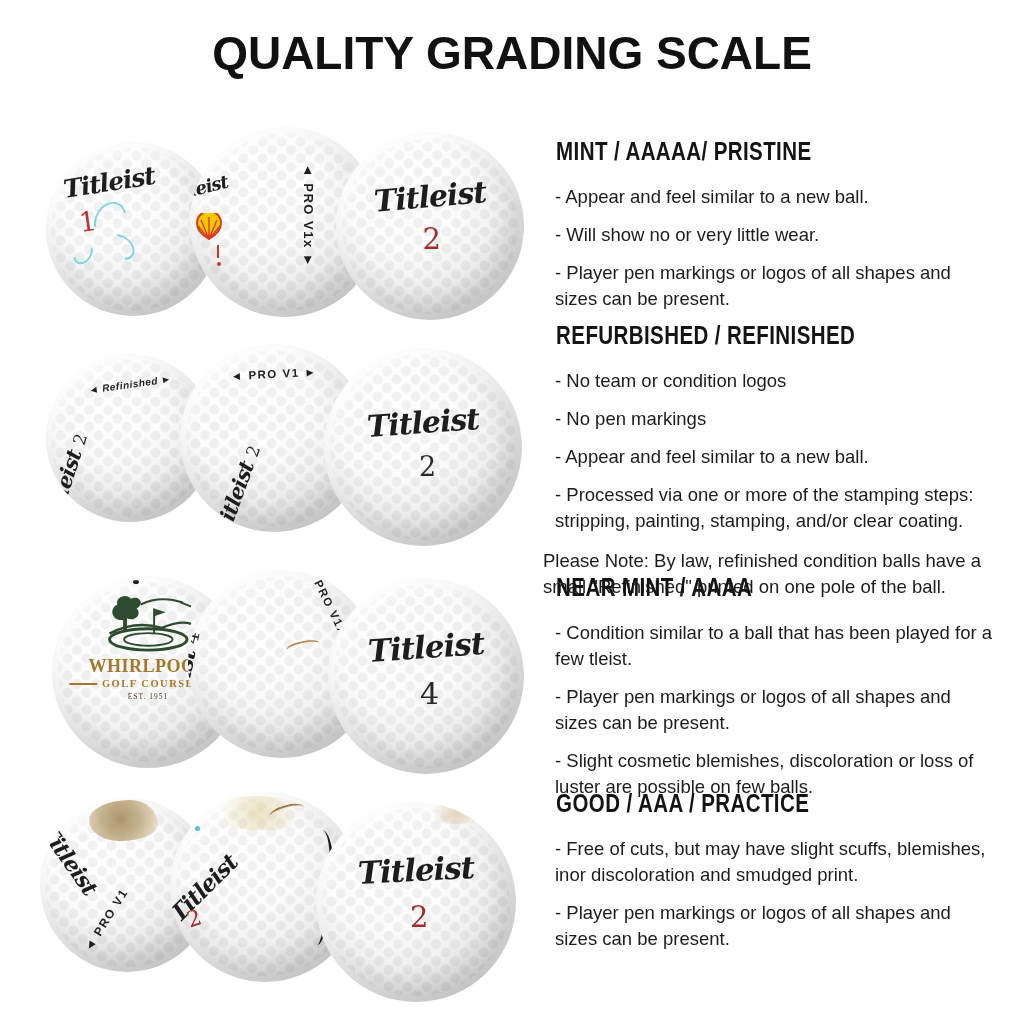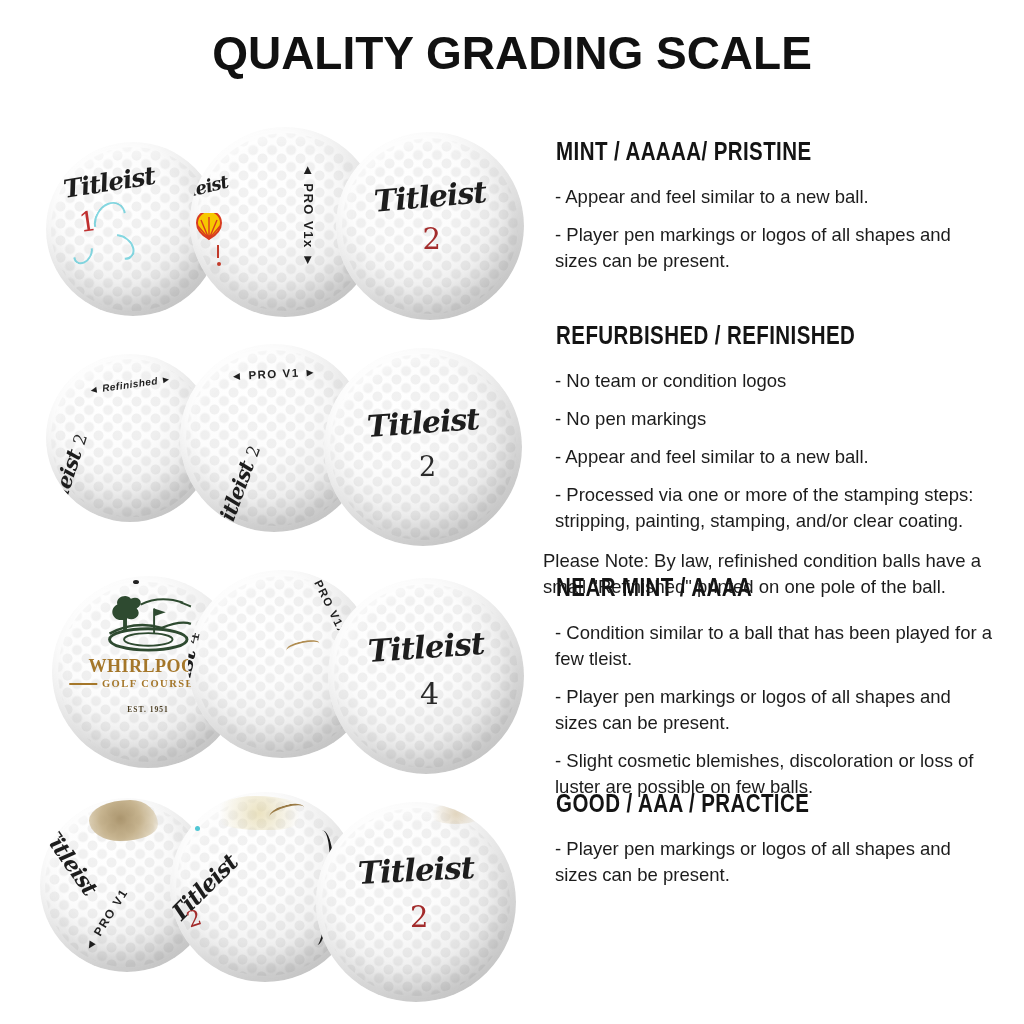--- a/index.html
+++ b/index.html
@@ -49,22 +49,22 @@
 
   
   .logo-col { position:absolute; display:flex; flex-direction:column; align-items:center; }
   .logo-title { font-family:"Liberation Serif", serif; font-weight:700; color:#a5772a;
                 font-size:19px; letter-spacing:.5px; white-space:nowrap; margin-top:2px;
                 transform:scaleX(.95); }
   .logo-subrow { display:flex; align-items:center; gap:5px; width:100%; margin-top:1px; }
   .logo-rule { height:1.5px; background:#a5772a; flex:1; }
   .logo-subtitle { font-family:"Liberation Serif", serif; font-weight:700; color:#a5772a;
                    font-size:10.5px; letter-spacing:1.5px; white-space:nowrap; }
-  .logo-est { font-family:"Liberation Serif", serif; font-weight:700; color:#4a3c20;
-              font-size:7.5px; letter-spacing:1px; margin-top:16px; }
+  .logo-est { font-family:"Liberation Serif", serif; font-weight:400; color:#4a3c20;
+              font-size:7.5px; letter-spacing:1px; margin-top:3px; }
 </style>
 </head>
 <body>
 
 <div class="page">
 
   <h1 class="title">QUALITY GRADING SCALE</h1>
 
   <div class="ball" style="left:46px;top:142px;width:174px;height:174px;z-index:1">
     <div class="dimples"></div>
@@ -194,20 +194,21 @@
     <div class="shade"></div>
     <div class="blob" style="left:56%;top:1%;width:28%;height:10%;opacity:.45;border-radius:50%;
          background:radial-gradient(circle, #c9ae7c 0%, rgba(201,174,124,0) 80%)"></div>
     <div class="mark script" style="left:50%;top:25%;font-size:31px;transform:translateX(-50%) rotate(-3deg)">Titleist</div>
     <div class="mark num red" style="left:47%;top:49%;font-size:29px">2</div>
   </div>
 
   <section class="grade" style="top:136px">
     <h2>MINT / AAAAA/ PRISTINE</h2>
     <p class="bullet">- Appear and feel similar to a new ball.</p>
+    <p class="bullet">- Will show no or very little wear.</p>
     <p class="bullet">- Player pen markings or logos of all shapes and sizes can be present.</p>
   </section>
 
   <section class="grade" style="top:320px">
     <h2>REFURBISHED / REFINISHED</h2>
     <p class="bullet">- No team or condition logos</p>
     <p class="bullet">- No pen markings</p>
     <p class="bullet">- Appear and feel similar to a new ball.</p>
     <p class="bullet">- Processed via one or more of the stamping steps: stripping, painting, stamping, and/or clear coating.</p>
     <p class="note">Please Note: By law, refinished condition balls have a small "Refinished" printed on one pole of the ball.</p>
@@ -215,16 +216,17 @@
 
   <section class="grade" style="top:572px">
     <h2>NEAR MINT / AAAA</h2>
     <p class="bullet">- Condition similar to a ball that has been played for a few tleist.</p>
     <p class="bullet">- Player pen markings or logos of all shapes and sizes can be present.</p>
     <p class="bullet">- Slight cosmetic blemishes, discoloration or loss of luster are possible on few balls.</p>
   </section>
 
   <section class="grade" style="top:788px">
     <h2>GOOD / AAA / PRACTICE</h2>
+    <p class="bullet">- Free of cuts, but may have slight scuffs, blemishes, inor discoloration and smudged print.</p>
     <p class="bullet">- Player pen markings or logos of all shapes and sizes can be present.</p>
   </section>
 
 </div>
 
 </body></html>

